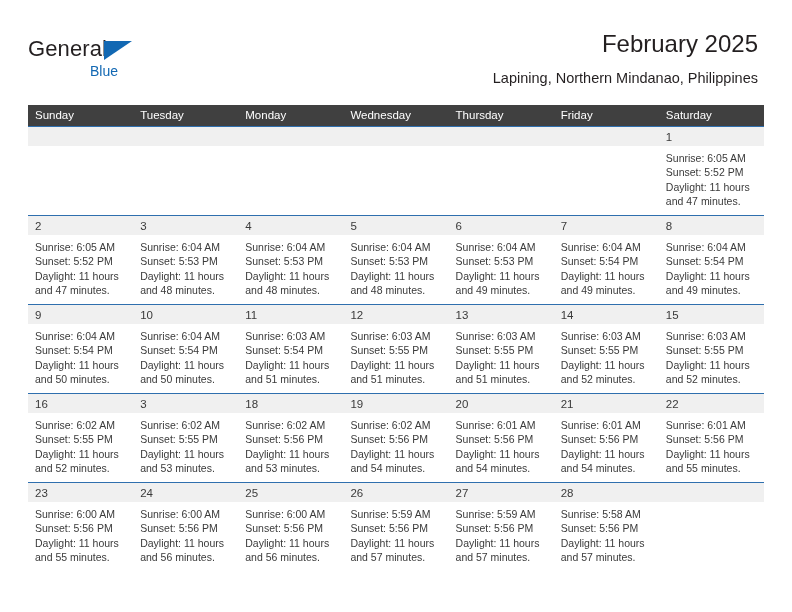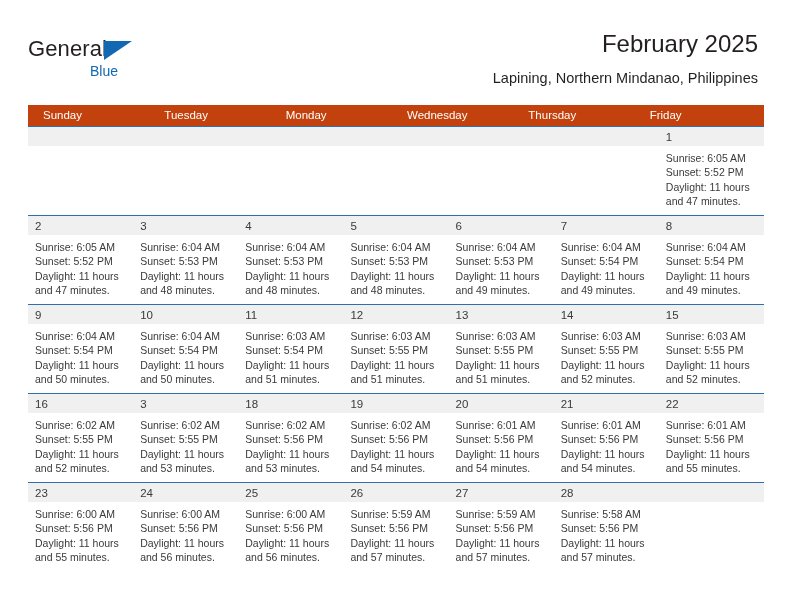--- a/index.html
+++ b/index.html
@@ -86,24 +86,23 @@
 
   
   .calendar {
     position: absolute;
     left: 28px;
     top: 105px;
     width: 736px;
   }
   .weekdays {
     display: flex;
-    background: #c2410c;
+    background: #404040;
     height: 21px;
     align-items: center;
-    padding-left: 8px;
   }
   .weekday {
     flex: 1 1 0;
     font-size: 11.5px;
     color: #ffffff;
     padding-left: 7px;
     box-sizing: border-box;
     line-height: 21px;
     white-space: nowrap;
   }
@@ -164,20 +163,21 @@
 
   <div class="calendar">
 
     <div class="weekdays">
       <div class="weekday">Sunday</div>
       <div class="weekday">Tuesday</div>
       <div class="weekday">Monday</div>
       <div class="weekday">Wednesday</div>
       <div class="weekday">Thursday</div>
       <div class="weekday">Friday</div>
+      <div class="weekday">Saturday</div>
     </div>
 
     <div class="week">
       <div class="day empty">
         <div class="day-strip"><span class="day-num"></span></div>
 
       </div>
       <div class="day empty">
         <div class="day-strip"><span class="day-num"></span></div>
 

